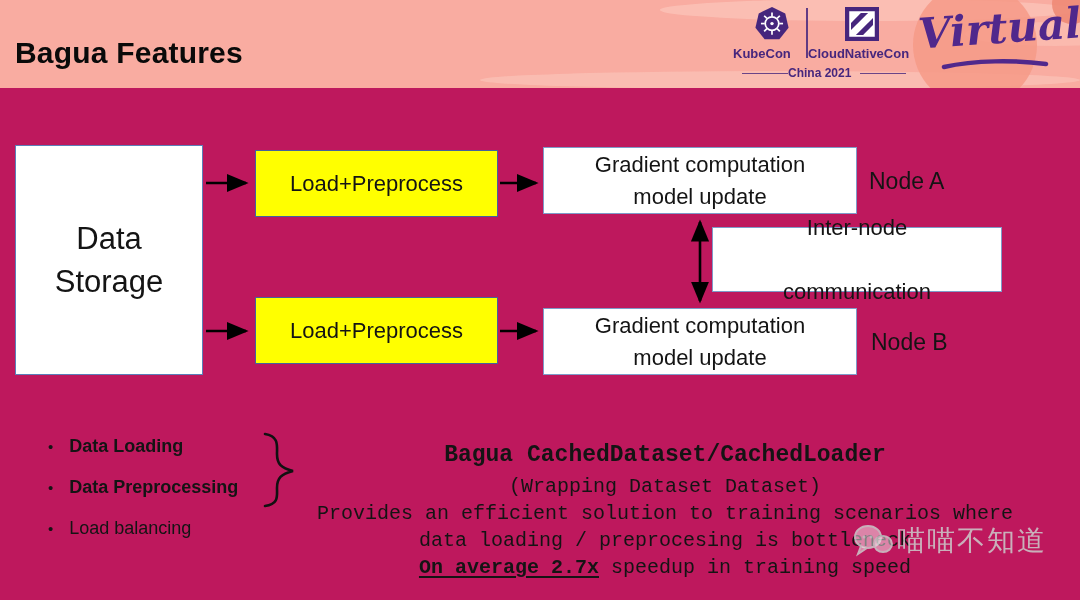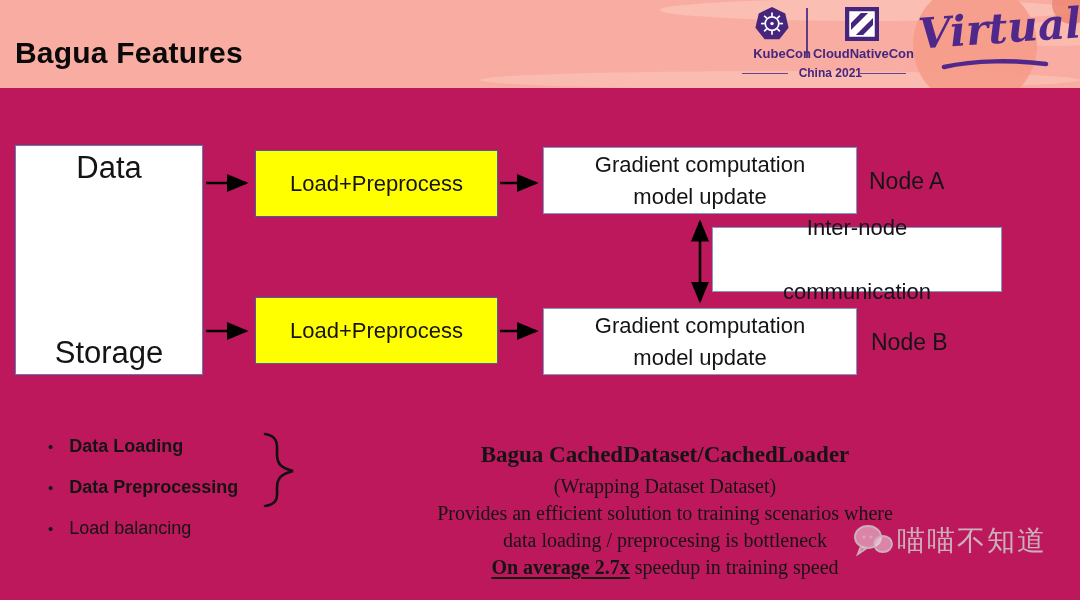--- a/index.html
+++ b/index.html
@@ -3,37 +3,37 @@
 <meta charset="utf-8">
 <style>
   html,body{margin:0;padding:0;background:#fff;}
   #slide{position:relative;width:1080px;height:600px;overflow:hidden;background:#be185d;
          font-family:"Liberation Sans",sans-serif;}
 
   
   #header{position:absolute;left:0;top:0;width:1080px;height:88px;background:#f9aca1;overflow:hidden;}
   #slide-title{position:absolute;left:15px;top:36px;font-size:30px;font-weight:bold;color:#0a0a0a;
                letter-spacing:.2px;margin:0;}
-  .logo-label{position:absolute;font-weight:bold;color:#46267d;text-align:right;}
+  .logo-label{position:absolute;font-weight:bold;color:#46267d;text-align:left;}
   #kubecon-label{left:733px;top:46px;width:78px;font-size:13px;}
   #cloudnativecon-label{left:808px;top:46px;width:106px;font-size:13px;}
   #edition-label{left:788px;top:66px;width:74px;font-size:12px;}
   .edition-line{position:absolute;top:73px;height:1px;background:#46267d;opacity:.8;}
   #edition-line-left{left:742px;width:46px;}
   #edition-line-right{left:860px;width:46px;}
   #logo-divider{position:absolute;left:806px;top:8px;width:1.5px;height:50px;background:#46267d;opacity:.85;}
   #virtual-text{position:absolute;left:918px;top:4px;width:160px;font-family:"DejaVu Serif",serif;
                 font-style:italic;font-weight:bold;font-size:42px;color:#50288c;transform:rotate(-4deg);}
   .hdr-svg{position:absolute;left:0;top:0;}
 
   
   .box{position:absolute;display:flex;flex-direction:column;align-items:center;justify-content:center;
        text-align:center;color:#141414;background:#fff;box-sizing:border-box;}
   #data-storage-box{left:15px;top:145px;width:188px;height:230px;border:1.6px solid #5b7fb9;
-                    font-size:31px;line-height:1.4;justify-content:space-between;}
+                    font-size:31px;line-height:1.4;}
   .load-box{left:255px;width:243px;height:67px;background:#ffff00;border:1.6px solid #44629c;font-size:22px;}
   #load-top-box{top:150px;}
   #load-bottom-box{top:297px;}
   .grad-box{left:543px;width:314px;height:67px;border:1.6px solid #7e9bc9;font-size:22px;line-height:1.45;text-align:right;}
   #grad-a-box{top:147px;}
   #grad-b-box{top:308px;}
   #internode-box{left:712px;top:227px;width:290px;height:65px;border:1.6px solid #7e9bc9;
                  font-size:22px;line-height:1.45;gap:32px;}
   .node-label{position:absolute;font-size:23px;color:#141414;}
   #node-a-label{left:869px;top:168px;}
@@ -42,21 +42,21 @@
   #arrows-overlay{position:absolute;left:0;top:0;pointer-events:none;}
 
   
   #bullet-list{position:absolute;left:48px;top:436px;list-style:none;margin:0;padding:0;}
   #bullet-list li{display:flex;align-items:center;margin-bottom:20px;font-size:18px;color:#141414;}
   #bullet-list .dot{font-size:15px;margin-right:16px;}
   #brace-svg{position:absolute;left:261px;top:431px;}
 
   
   #description{position:absolute;left:275px;top:442px;width:780px;text-align:center;
-               font-family:Liberation Serif, serif;color:#141414;}
+               font-family:Liberation Mono, monospace;color:#141414;}
   #description .d-title{font-size:23px;font-weight:bold;margin-bottom:5px;}
   #description .d-line{font-size:20px;line-height:27px;}
   #description .emph{font-weight:bold;text-decoration:underline;text-underline-offset:3px;
                      text-decoration-thickness:2px;}
 
   
   #watermark{position:absolute;left:853px;top:522px;display:flex;align-items:center;gap:4px;
              opacity:.85;z-index:10;}
   #watermark-text{font-size:28px;color:#cbcbcb;letter-spacing:2px;}
 </style>

